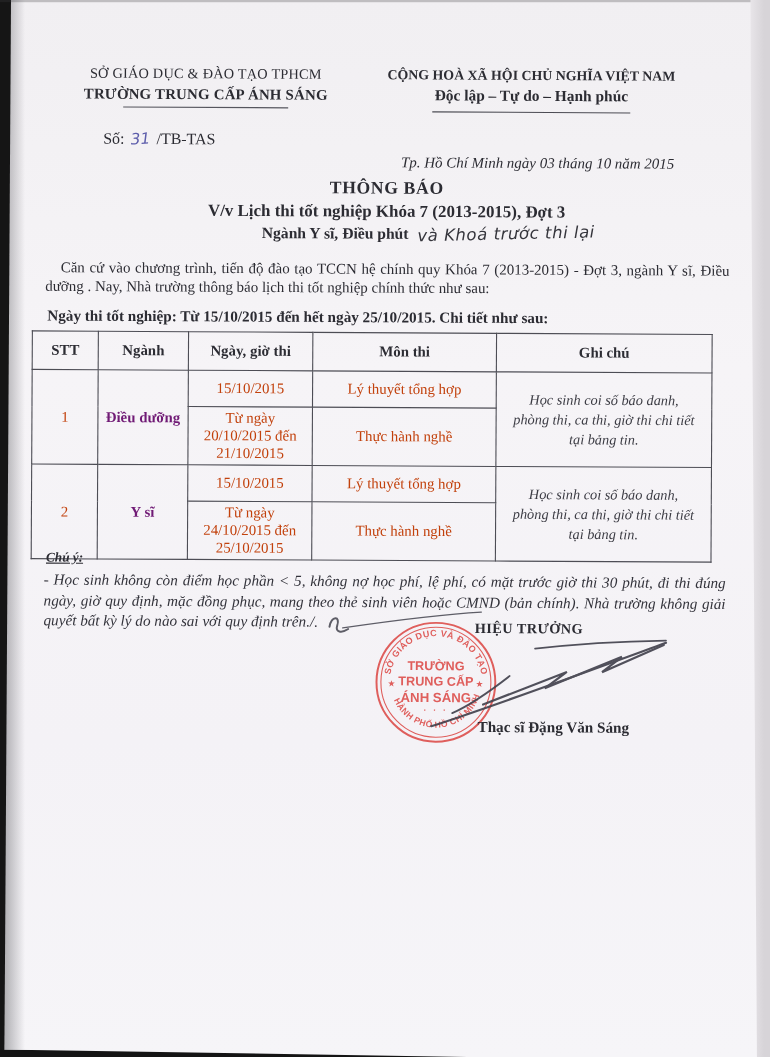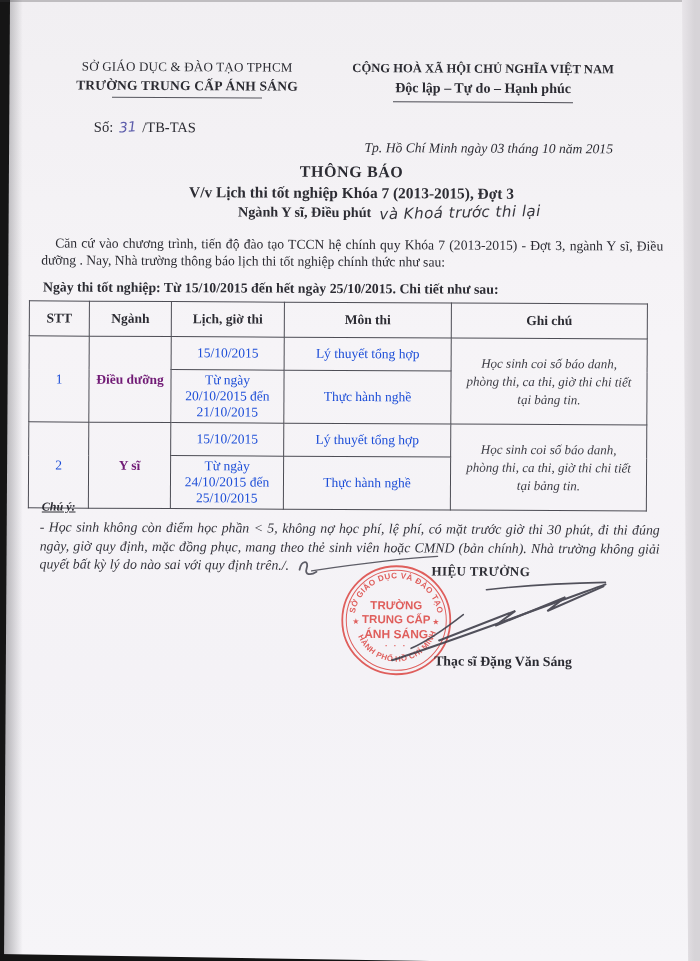--- a/index.html
+++ b/index.html
@@ -45,21 +45,21 @@
   .title3 .printed{font-weight:bold;}
   .hand-dark{font-family:"DejaVu Sans",sans-serif;font-style:italic;font-size:15px;color:#35353c;
              display:inline-block;transform:rotate(-1.5deg);margin-left:8px;letter-spacing:.5px;}
 
   .intro{left:40px;top:236px;width:622px;font-size:13.6px;line-height:17px;text-indent:14px;text-align:justify;}
   .schedule{left:42px;top:281px;width:620px;font-weight:bold;font-size:13.8px;}
 
   table.doc-table{position:absolute;left:28px;top:302px;width:618px;border-collapse:collapse;table-layout:fixed;}
   .doc-table th,.doc-table td{border:1px solid #4d4d55;text-align:center;vertical-align:middle;padding:2px 4px;}
   .doc-table th{font-size:13.5px;font-weight:bold;color:#2c2c33;}
-  .doc-table td{font-size:13.5px;color:#1d4ed8;}
+  .doc-table td{font-size:13.5px;color:#c2410c;}
   tr.hrow{height:35px;} tr.r-a{height:33px;} tr.r-b{height:48px;}
   td.cell-major{font-weight:bold;color:#701a75;}
   td.cell-date{white-space:pre-line;line-height:16px;}
   td.cell-note{font-style:italic;font-size:13px;white-space:pre-line;line-height:18px;color:#3c3c44;}
 
   .notes-head{left:42px;top:501px;font-weight:bold;font-style:italic;font-size:12px;text-decoration:underline;}
   .notes-body{left:40px;top:520px;width:620px;font-style:italic;font-size:13.8px;line-height:18.5px;text-align:justify;color:#33333b;}
 
   .sign-title{left:432px;top:563px;font-weight:bold;font-size:13px;letter-spacing:.4px;}
   .sign-name{left:404px;top:653px;width:200px;text-align:center;font-weight:bold;font-size:13.8px;}
@@ -111,21 +111,21 @@
           <col style="width:60px">
           <col style="width:82px">
           <col style="width:113px">
           <col style="width:167px">
           <col style="width:196px">
         </colgroup>
       <tbody>
         <tr class="hrow">
           <th>STT</th>
           <th>Ngành</th>
-          <th>Lịch, giờ thi</th>
+          <th>Ngày, giờ thi</th>
           <th>Môn thi</th>
           <th>Ghi chú</th>
         </tr>
         <tr class="r-a">
           <td rowspan="2">1</td>
           <td rowspan="2" class="cell-major">Điều dưỡng</td>
           <td class="cell-date">15/10/2015</td>
           <td>Lý thuyết tổng hợp</td>
           <td rowspan="2" class="cell-note">Học sinh coi số báo danh,
 phòng thi, ca thi, giờ thi chi tiết

